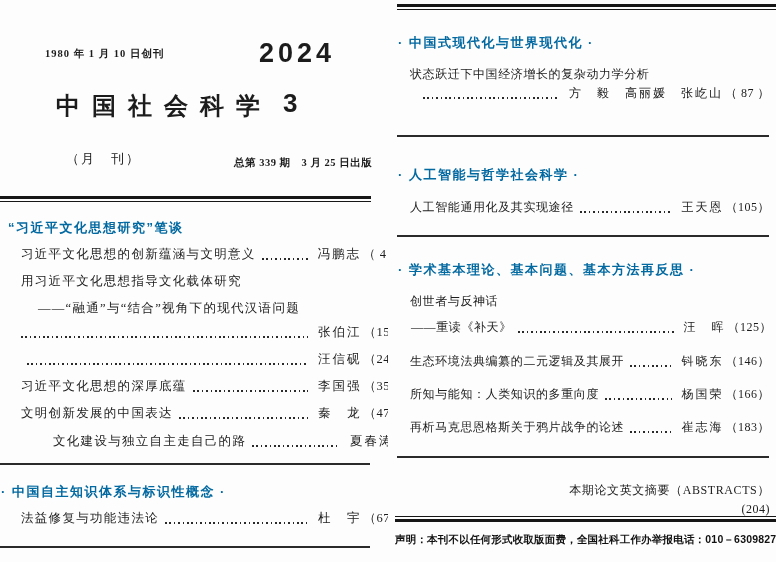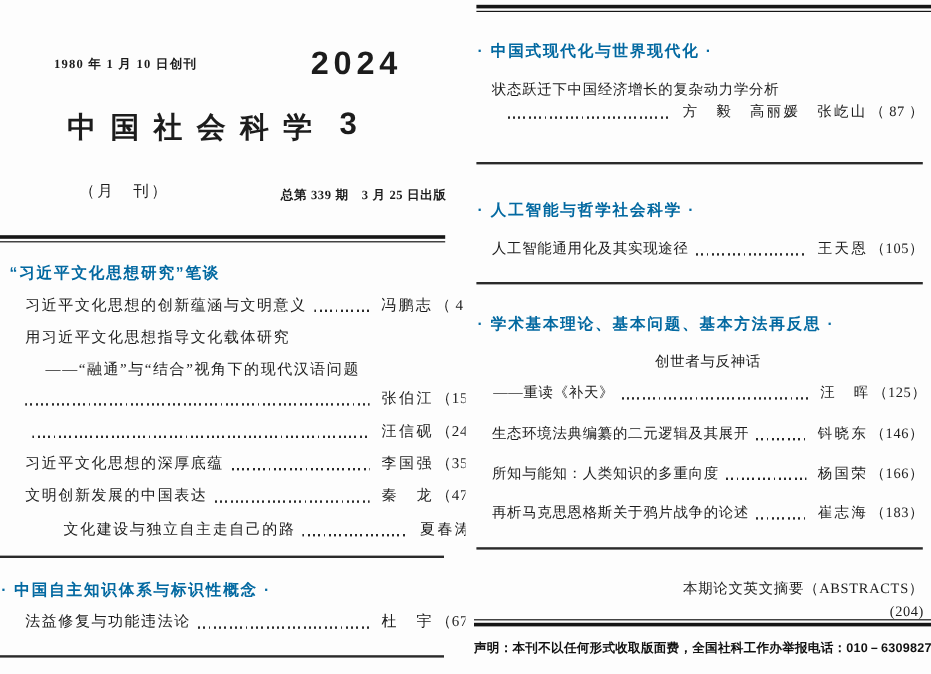--- a/index.html
+++ b/index.html
@@ -152,21 +152,21 @@
     <span class="t">人工智能通用化及其实现途径</span>
     <span class="lead"></span>
     <span class="au">王天恩</span>
     <span class="pg">（105）</span>
   </div>
 
   <div class="rule" style="left:2px;top:235px;width:372px;"></div>
 
   <div class="sec-header" style="left:3px;top:261px;">· 学术基本理论、基本问题、基本方法再反思 ·</div>
 
-  <div class="row" style="left:15px;top:293px;width:360px;justify-content:center;">
+  <div class="row" style="left:15px;top:293px;width:360px;">
     <span class="t">创世者与反神话</span>
   </div>
 
   <div class="row" style="left:16px;top:319px;width:361px;">
     <span class="sub">——重读《补天》</span>
     <span class="lead"></span>
     <span class="au">汪　晖</span>
     <span class="pg">（125）</span>
   </div>
 

